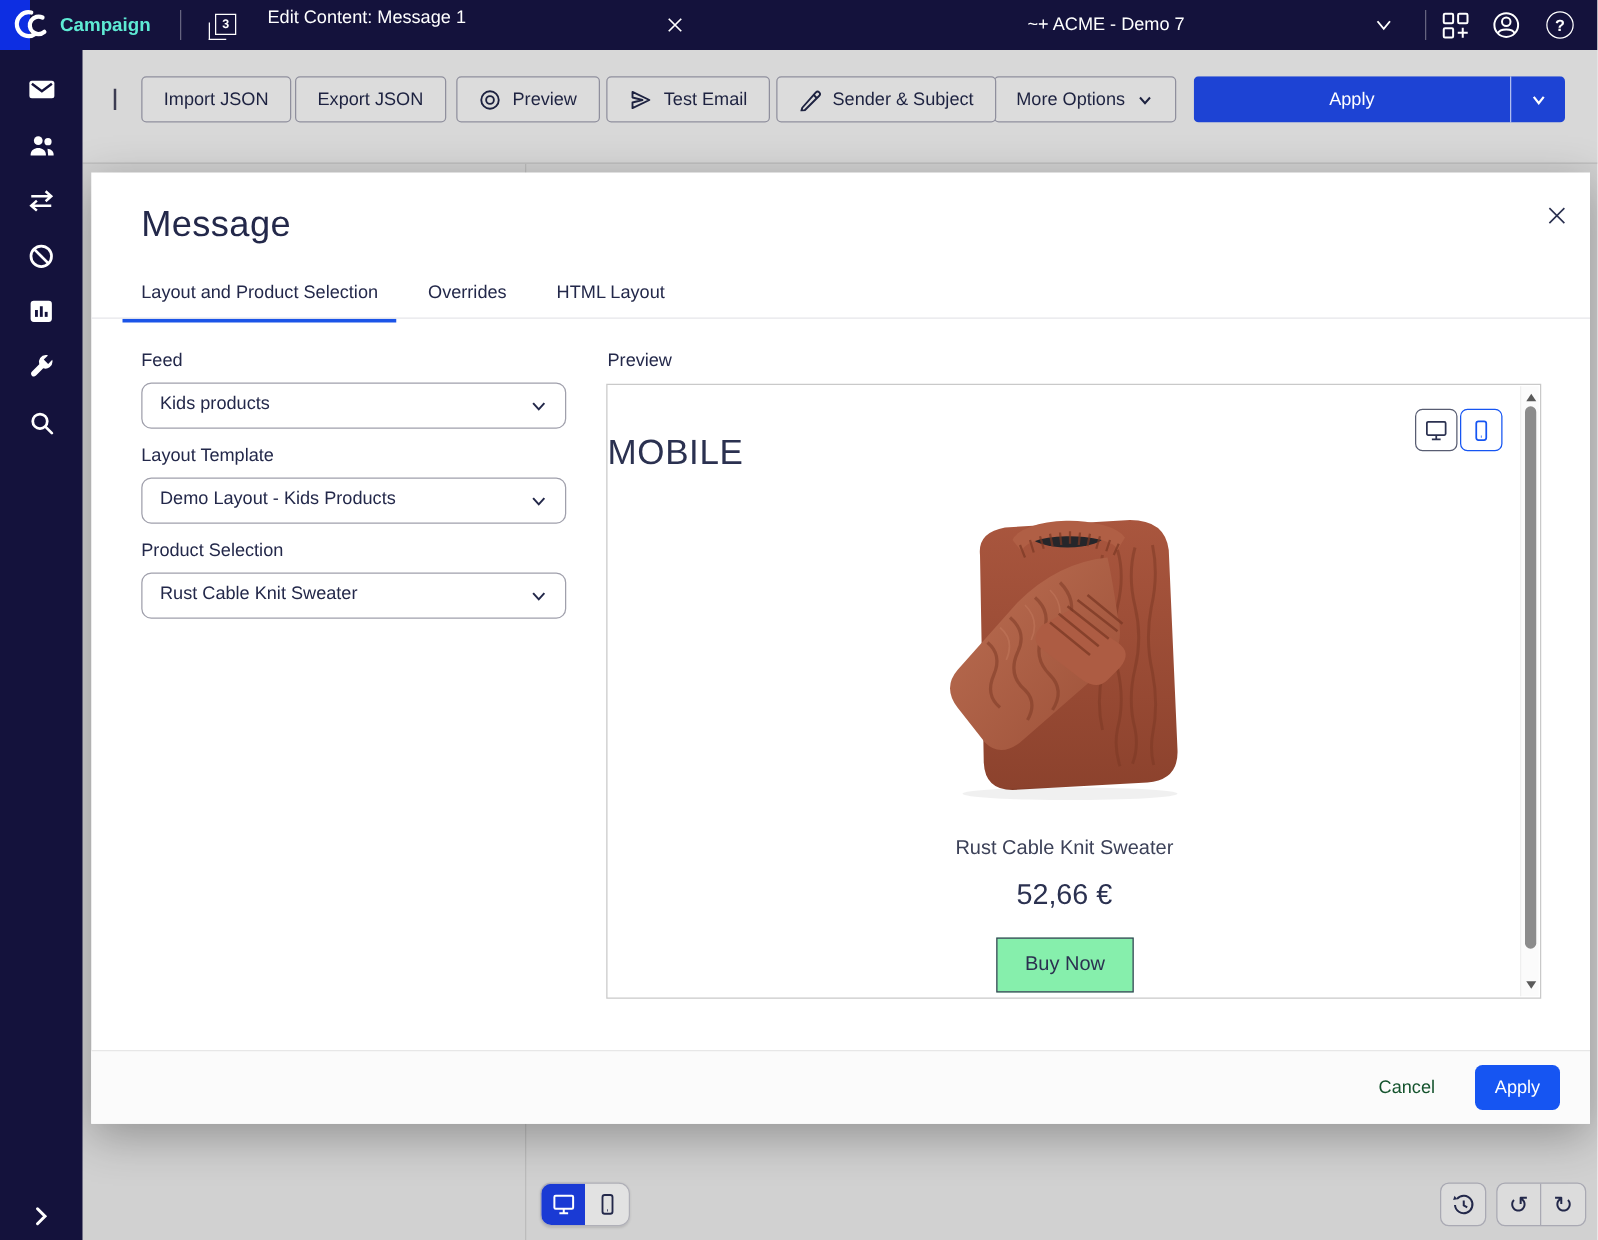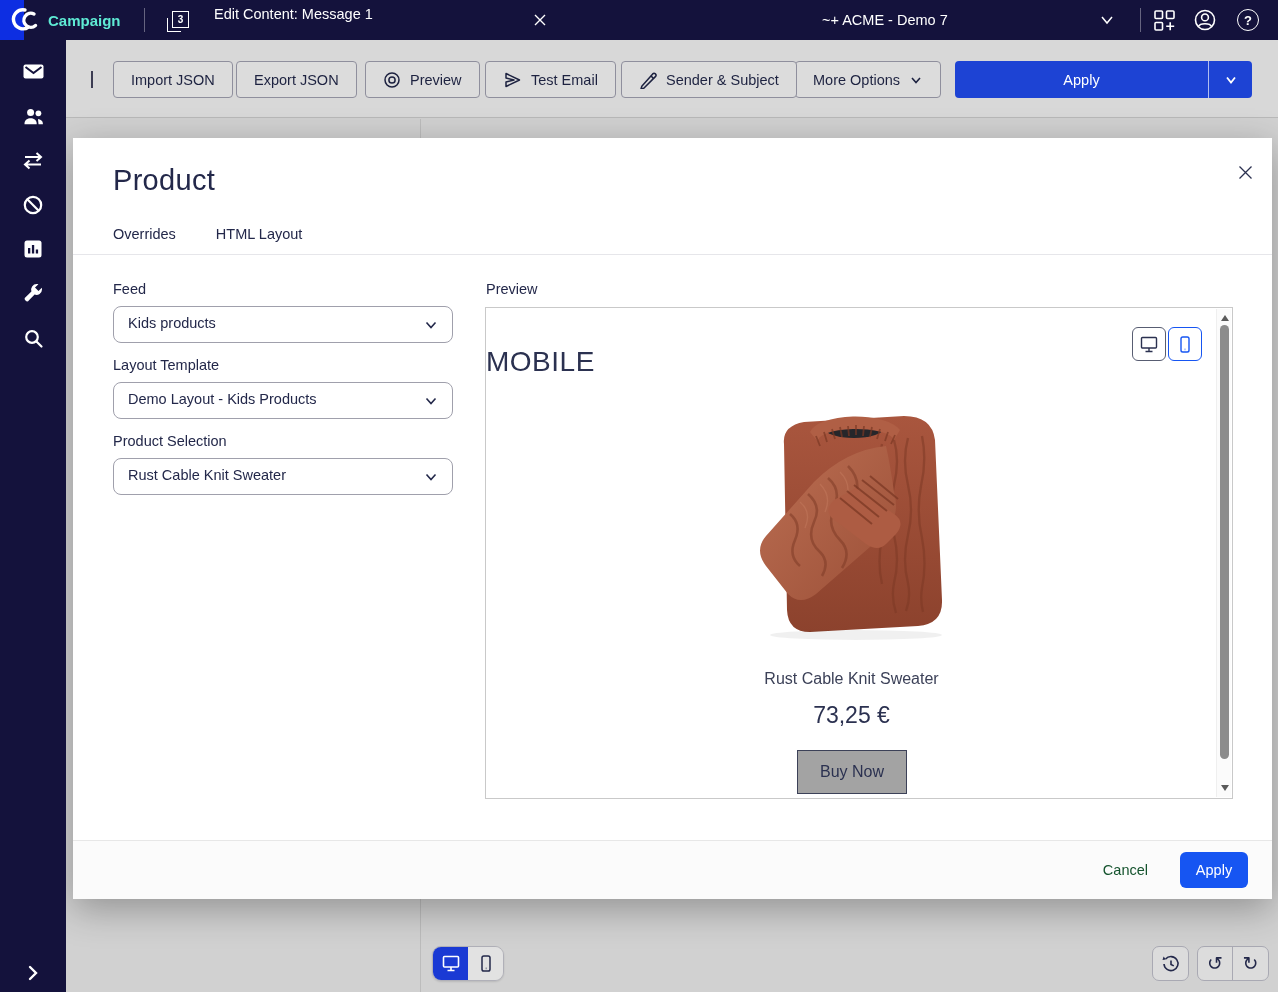--- a/index.html
+++ b/index.html
@@ -20,21 +20,21 @@
   .acct-chev { position:absolute; left:1098px; top:12px; }
   .top-icon { position:absolute; top:8px; width:24px; height:24px; display:flex; align-items:center; justify-content:center; color:#fff; }
   .help-circle { width:22px; height:22px; border:1.6px solid #fff; border-radius:50%; display:flex; align-items:center; justify-content:center; font-size:13px; font-weight:bold; color:#fff; }
 
   
   .sidebar { position:absolute; left:0; top:40px; width:66px; height:952px; background:#14123c; z-index:20; display:flex; flex-direction:column; align-items:center; padding-top:9px; }
   .side-item { width:44px; height:44.5px; display:flex; align-items:center; justify-content:center; cursor:pointer; }
   .side-expand { position:absolute; bottom:10px; left:0; width:66px; display:flex; justify-content:center; cursor:pointer; }
 
   
-  .toolbar { position:absolute; left:66px; top:40px; width:1212px; height:78px; background:#d8d8d8; border-bottom:1px solid #b9b9b9; z-index:5; }
+  .toolbar { position:absolute; left:66px; top:40px; width:1212px; height:91px; background:#d8d8d8; border-bottom:1px solid #b9b9b9; z-index:5; }
   .tool-handle { position:absolute; left:25px; top:31px; width:2px; height:17px; background:#3c3c52; }
   .btn { position:absolute; top:21px; height:37px; display:inline-flex; align-items:center; gap:9px; padding:0 17px; background:#dcdcdc; border:1px solid #8f8f9d; border-radius:4px; font-size:14.5px; color:#1d2240; cursor:pointer; white-space:nowrap; }
   .apply-split { position:absolute; left:889px; top:21px; height:37px; display:flex; border-radius:4px; overflow:hidden; cursor:pointer; }
   .apply-main { width:253px; background:#1d43d4; color:#fff; font-size:14.5px; display:flex; align-items:center; justify-content:center; }
   .apply-chev { width:44px; background:#1d43d4; border-left:1px solid rgba(255,255,255,.65); display:flex; align-items:center; justify-content:center; }
 
   
   .bg-vdiv { position:absolute; left:420px; top:119px; width:1px; height:873px; background:#bcbcbc; z-index:1; }
 
   
@@ -62,21 +62,21 @@
 
   .preview-label { position:absolute; left:413px; top:143px; font-size:14.5px; color:#23284a; }
   .preview-box { position:absolute; left:412px; top:169px; width:748px; height:492px; border:1px solid #c9c9c9; background:#fff; }
   .toggle { position:absolute; top:19px; width:34px; height:34px; border-radius:6px; background:#fff; display:flex; align-items:center; justify-content:center; cursor:pointer; }
   .toggle.desktop { left:646px; border:1px solid #585d72; }
   .toggle.mobile { left:682px; border:1.6px solid #1655f2; }
   .pv-heading { position:absolute; left:0; top:38px; width:731px; text-align:left; font-size:28px; color:#2b3150; letter-spacing:.5px; }
   .pv-sweater { position:absolute; left:250px; top:84px; }
   .pv-name { position:absolute; left:0; top:362px; width:731px; text-align:center; font-size:16px; color:#3c4158; }
   .pv-price { position:absolute; left:0; top:394px; width:731px; text-align:center; font-size:23px; color:#2b3150; }
-  .pv-buy { position:absolute; left:311px; top:442px; width:110px; height:44px; background:#a3a3a3; border:1px solid #3c4158; font-size:16px; color:#2b3150; display:flex; align-items:center; justify-content:center; cursor:pointer; }
+  .pv-buy { position:absolute; left:311px; top:442px; width:110px; height:44px; background:#86efac; border:1px solid #3c4158; font-size:16px; color:#2b3150; display:flex; align-items:center; justify-content:center; cursor:pointer; }
 
   .sb-track { position:absolute; right:1px; top:1px; width:15px; height:488px; background:#fbfbfb; border-left:1px solid #efefef; }
   .sb-thumb { position:absolute; left:3px; top:16px; width:9px; height:434px; background:#8c8c8c; border-radius:5px; cursor:pointer; }
   .sb-up, .sb-down { position:absolute; left:3.5px; width:0; height:0; border-left:4.5px solid transparent; border-right:4.5px solid transparent; cursor:pointer; }
   .sb-up { top:6px; border-bottom:6px solid #5a5a5a; }
   .sb-down { bottom:6px; border-top:6px solid #5a5a5a; }
 
   .modal-footer { position:absolute; left:0; bottom:0; width:1199px; height:59px; background:#fbfbfb; border-top:1px solid #e7e7e7; display:flex; align-items:center; justify-content:flex-end; gap:32px; padding-right:24px; }
   .cancel-btn { font-size:14.5px; color:#14532d; cursor:pointer; background:none; border:none; font-family:inherit; }
   .apply-btn { width:68px; height:36px; background:#1655f2; color:#fff; border:none; border-radius:6px; font-size:14.5px; font-family:inherit; cursor:pointer; }
@@ -289,28 +289,29 @@
 <div class="ur-group">
   <div class="ur-seg">
     <span>↺</span>
   </div>
   <div class="ur-seg">
     <span>↻</span>
   </div>
 </div>
 
 <div class="modal">
-  <div class="modal-title">Product</div>
+  <div class="modal-title">Message</div>
   <div class="modal-close">
     <svg width="19" height="19" viewBox="0 0 19 19">
         <path d="M3.5 3.5 L15.5 15.5 M15.5 3.5 L3.5 15.5" stroke="#2b3150" stroke-width="1.3"></path>
       </svg>
   </div>
 
   <div class="tabs">
+    <div class="tab active">Layout and Product Selection</div>
     <div class="tab">Overrides</div>
     <div class="tab">HTML Layout</div>
   </div>
   <div class="tabs-divider"></div>
 
   <div class="form-label" style="top:143px">Feed</div>
   <div class="select" style="top:168px">
     <span>Kids products</span>
     <span class="chev">
       <svg width="16" height="14" viewBox="0 0 16 14" fill="none" stroke="#23284a" stroke-width="1.6">
@@ -404,21 +405,21 @@
         <path d="M120 96 L158 122 Q170 130 160 142 L150 152 Q142 160 130 152 L96 126 Q88 118 98 108 Z" fill="#ad5c43"></path>
         <g stroke="#7b3824" stroke-width="2" opacity="0.75">
           <path d="M104 106 l32 26 M111 99 l32 26 M118 93 l33 26 M126 88 l32 25 M134 84 l28 23"></path>
         </g>
 
         <ellipse cx="120" cy="243" rx="86" ry="5" fill="#000" opacity="0.06"></ellipse>
       </svg>
     </span>
 
     <div class="pv-name">Rust Cable Knit Sweater</div>
-    <div class="pv-price">73,25 €</div>
+    <div class="pv-price">52,66 €</div>
     <div class="pv-buy">Buy Now</div>
 
     <div class="sb-track">
       <div class="sb-up"></div>
       <div class="sb-thumb"></div>
       <div class="sb-down"></div>
     </div>
   </div>
 
   <div class="modal-footer">

